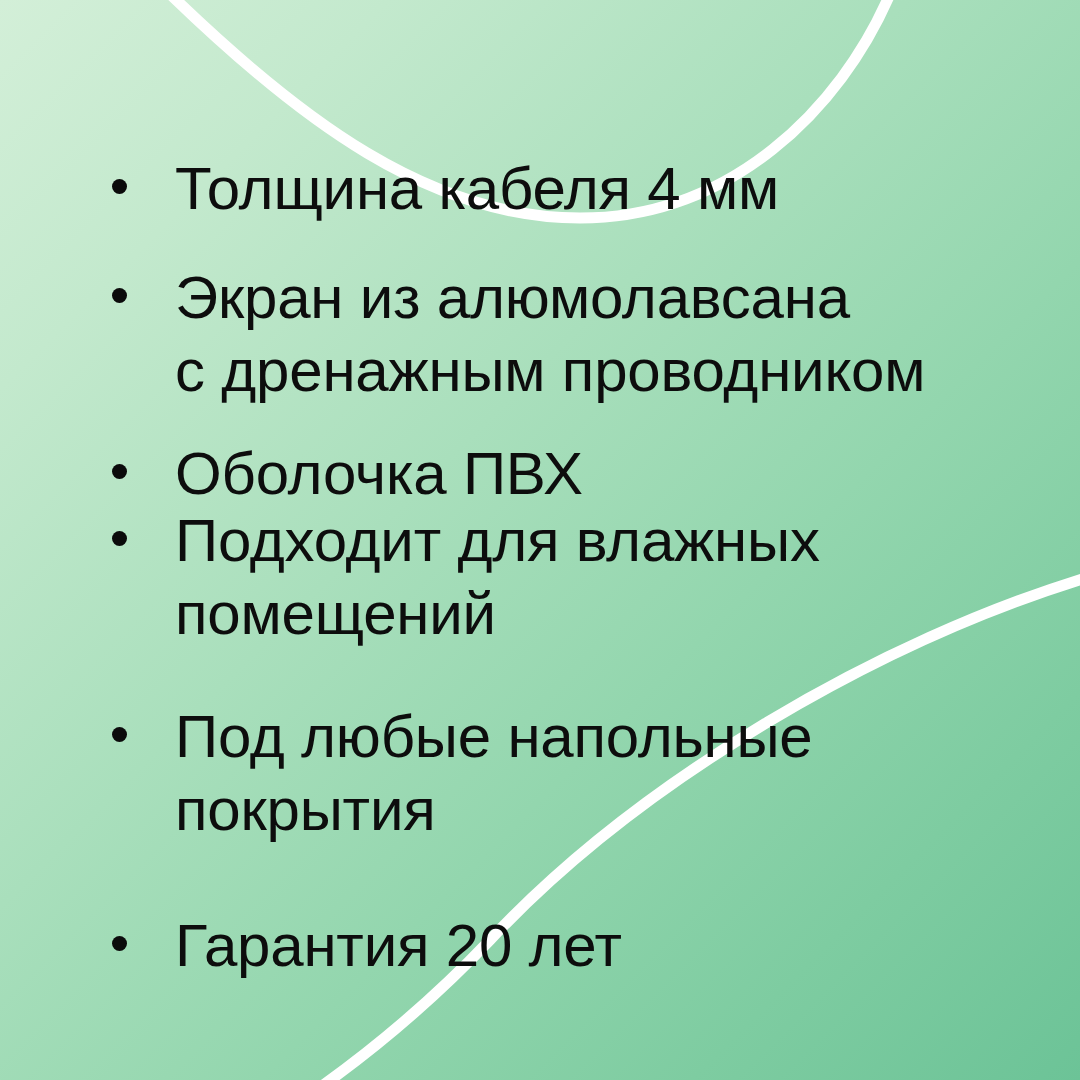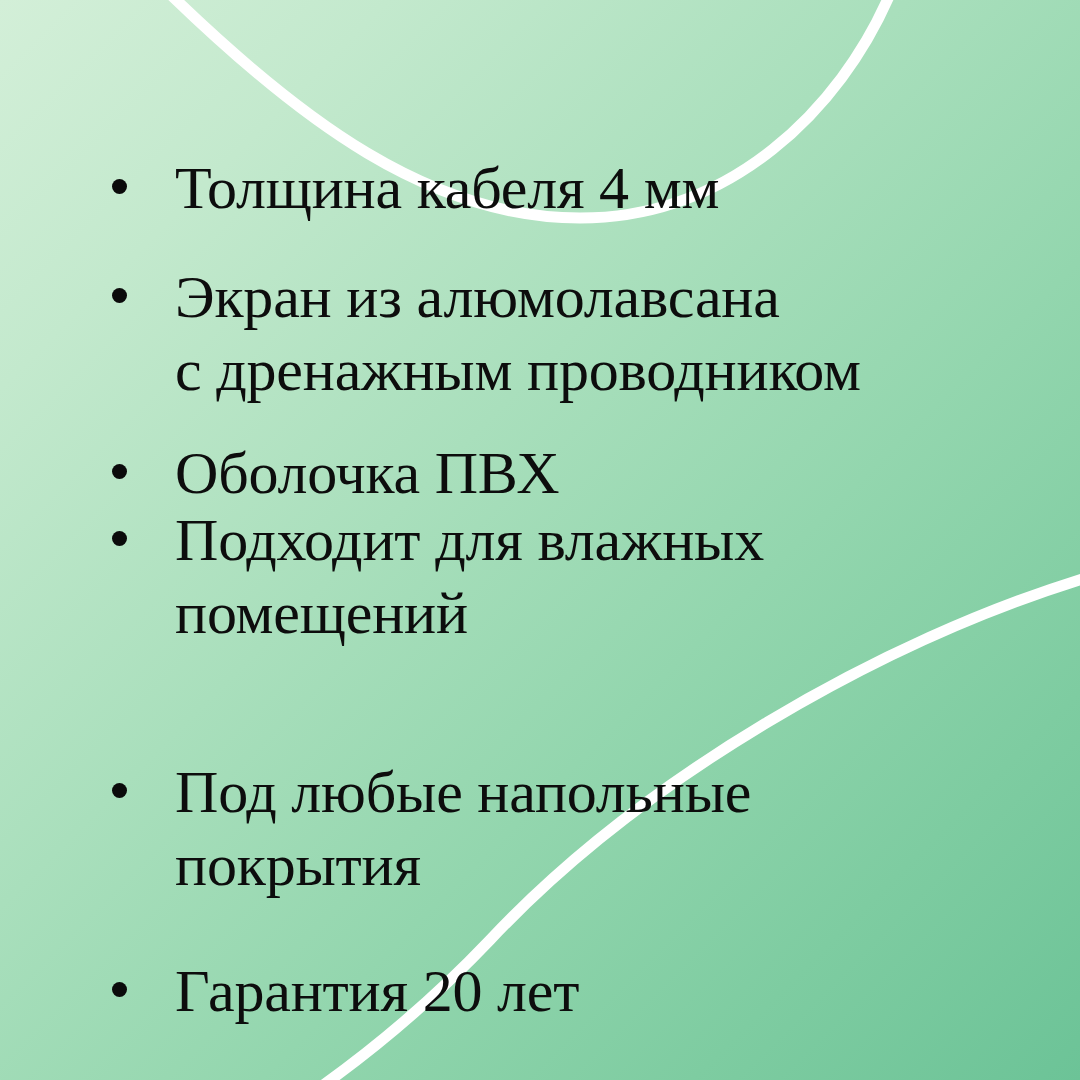--- a/index.html
+++ b/index.html
@@ -69,21 +69,20 @@
   }
 
   .feature-text {
     flex: 1 1 auto;
     font-size: 60px;
     line-height: 73px;
     color: #0d0d0d;
     letter-spacing: -0.2px;
     white-space: pre-line;
     font-weight: 400;
-    font-family: Liberation Serif, serif;
   }
 </style>
 </head>
 <body>
 
 <div id="slide">
 
   <svg id="decor" viewBox="0 0 1080 1080">
     <path d="M 170 -6 C 300 120 430 218 580 218 C 730 218 840 110 890 -6" fill="none" stroke="#ffffff" stroke-width="11" stroke-linecap="round"></path>
     <path d="M 1092 576 C 880 640 640 780 490 940 C 430 1003 375 1048 322 1086" fill="none" stroke="#ffffff" stroke-width="11" stroke-linecap="round"></path>
@@ -106,25 +105,25 @@
       <span class="feature-text">Экран из алюмолавсана
 с дренажным проводником</span>
     </li>
 
     <li class="feature-item" style="top:504px">
       <span class="bullet-dot"></span>
       <span class="feature-text">Подходит для влажных
 помещений</span>
     </li>
 
-    <li class="feature-item" style="top:756px">
+    <li class="feature-item" style="top:700px">
       <span class="bullet-dot"></span>
       <span class="feature-text">Под любые напольные
 покрытия</span>
     </li>
 
-    <li class="feature-item" style="top:955px">
+    <li class="feature-item" style="top:909px">
       <span class="bullet-dot"></span>
       <span class="feature-text">Гарантия 20 лет</span>
     </li>
 
   </ul>
 </div>
 
 </body></html>

